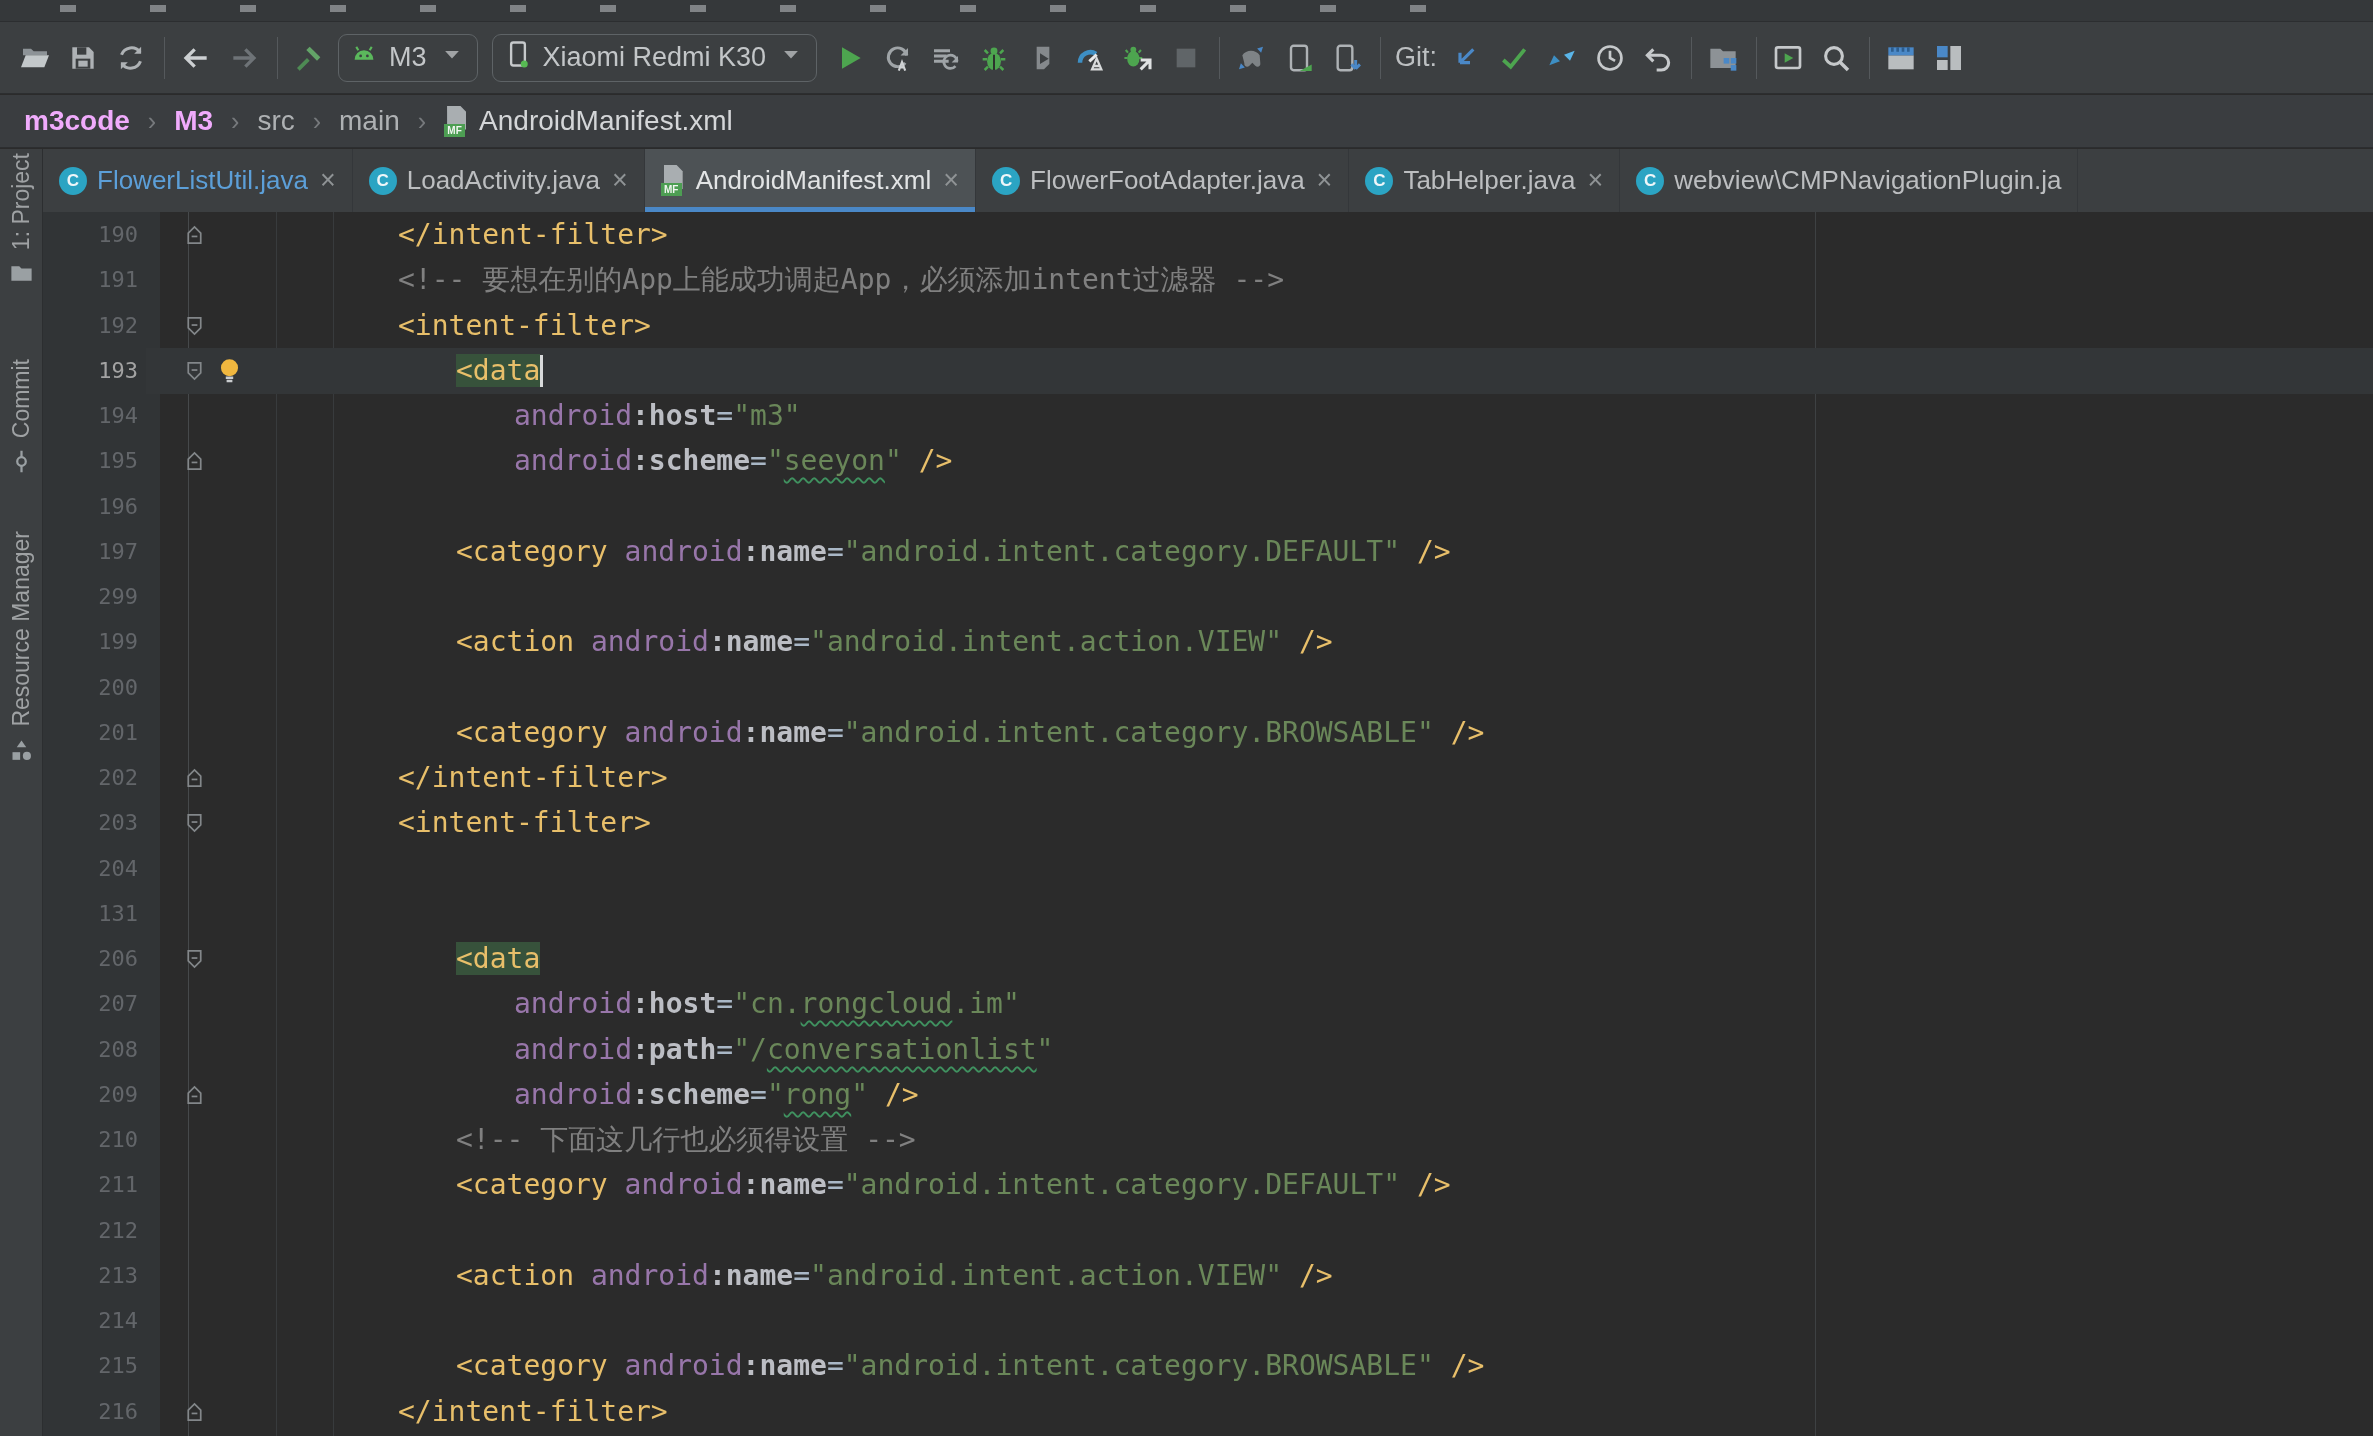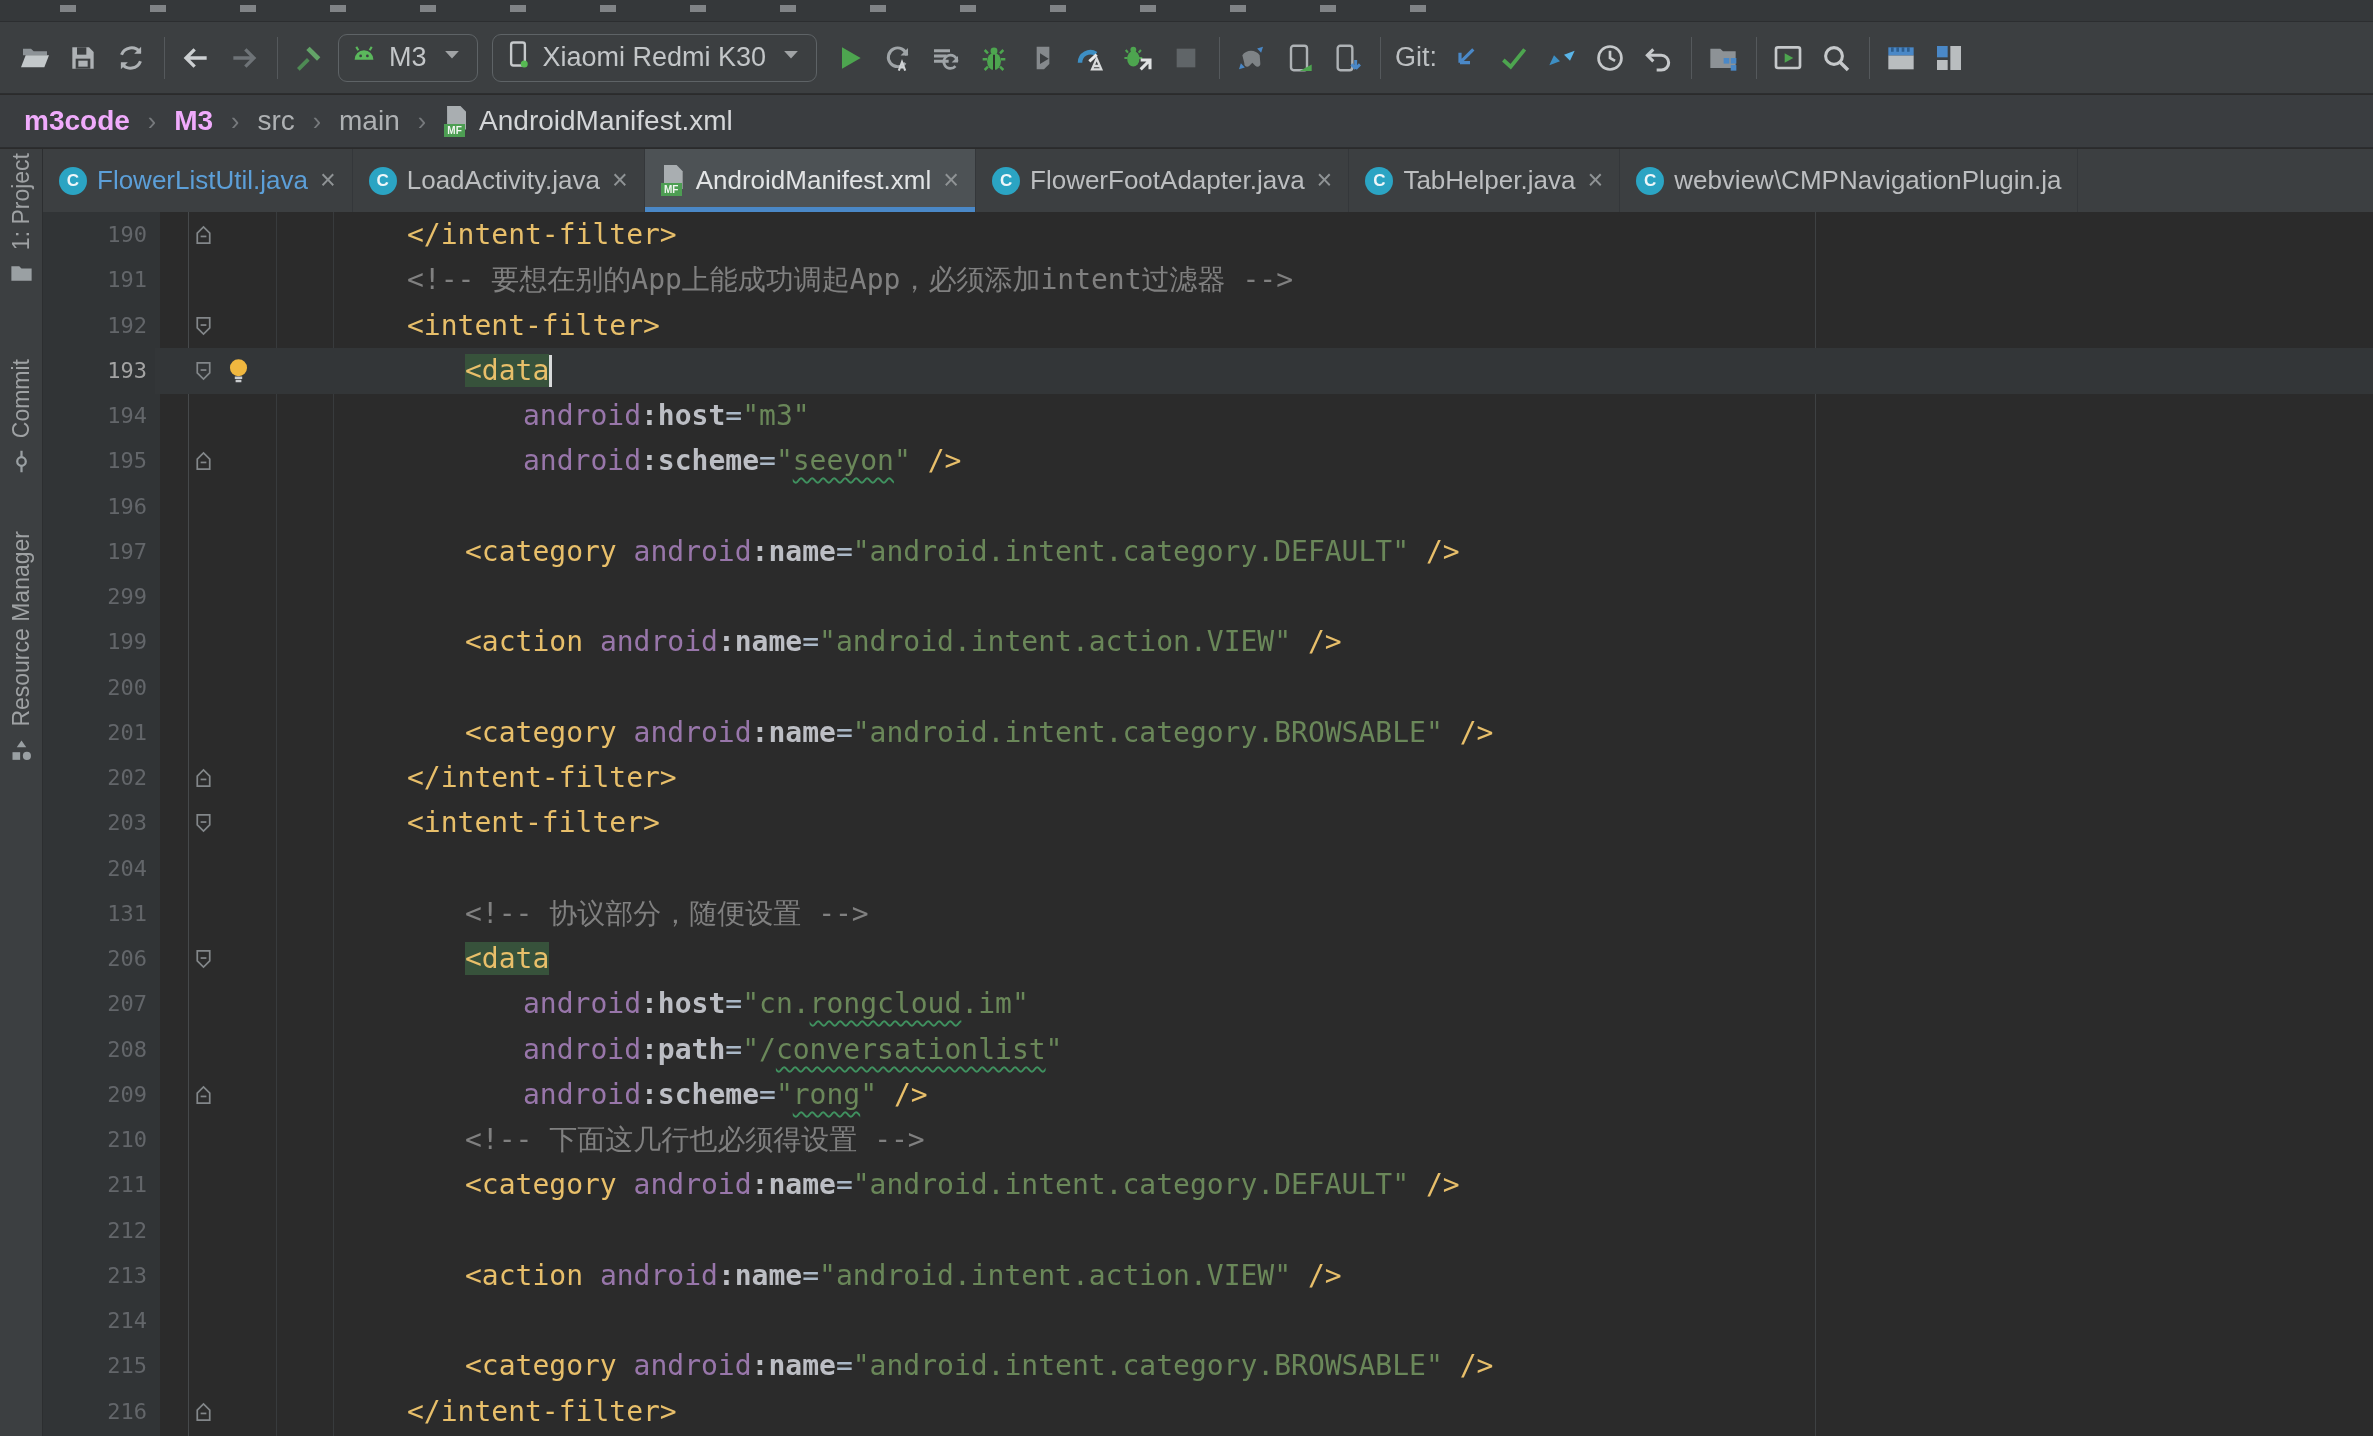--- a/index.html
+++ b/index.html
@@ -47,21 +47,21 @@
   .mf-page{position:absolute;left:3px;top:0;width:19px;height:24px;background:#a9aeb1;
            clip-path:polygon(0 0,68% 0,100% 26%,100% 100%,0 100%);}
   .mf-badge{position:absolute;left:0;bottom:0;width:21px;height:13px;background:#4d9e53;color:#f2f6f2;
             font-size:10px;font-weight:bold;display:flex;align-items:center;justify-content:center;}
   
   #editor{position:absolute;left:43px;top:212px;right:0;bottom:0;background:#2b2b2b;overflow:hidden;}
   .gutter-bg{position:absolute;left:0;top:0;width:117px;bottom:0;background:#313436;}
   .fold-guide{position:absolute;left:145px;top:0;bottom:0;width:1px;background:#46494b;}
   .indent-guide{position:absolute;top:0;bottom:0;width:1px;background:#383b3d;}
   .margin-guide{position:absolute;left:1772px;top:0;bottom:0;width:1px;background:#3e4143;}
-  .row{position:absolute;left:16px;right:0;height:46px;}
+  .row{position:absolute;left:7px;right:0;height:46px;}
   .curline-bg{position:absolute;left:96px;right:0;top:0;height:46px;background:#333638;}
   .num{position:absolute;left:0;top:0;width:88px;text-align:right;color:#63666a;
        font-family:"DejaVu Sans Mono",monospace;font-size:22px;line-height:46px;}
   .num.cur{color:#a3a3a3;}
   .code{position:absolute;left:117px;top:0;white-space:pre;font-family:"DejaVu Sans Mono",monospace;
         font-size:28px;line-height:46px;}
   .fold{position:absolute;left:133px;top:10px;width:23px;height:26px;}
   .fold svg{width:23px;height:26px;display:block;}
   .bulb{position:absolute;left:163px;top:6px;width:33px;height:33px;}
   .bulb svg{width:33px;height:33px;}
@@ -489,21 +489,20 @@
             </svg>
           </div>
           <div class="code" style="padding-left: 231px;"><span class="tok-tag">&lt;intent-filter&gt;</span></div>
         </div>
         <div class="row" style="top: 634px;">
           <div class="num">204</div>
           <div class="code" style="padding-left: 0px;"></div>
         </div>
         <div class="row" style="top: 679px;">
           <div class="num">131</div>
-          <div class="code" style="padding-left: 289px;"><span class="tok-com">&lt;!-- 协议部分，随便设置 --&gt;</span></div>
         </div>
         <div class="row" style="top: 724px;">
           <div class="num">206</div>
           <div class="fold">
             <svg viewBox="0 0 24 24" xmlns="http://www.w3.org/2000/svg">
               <path d="M5.5 3.5h13V14L12 20.5 5.5 14z" fill="none" stroke="#83878a" stroke-width="1.8"></path>
               <path d="M9 11h6" stroke="#83878a" stroke-width="1.8"></path>
             </svg>
           </div>
           <div class="code" style="padding-left: 289px;"><span class="tok-taghl">&lt;data</span></div>

